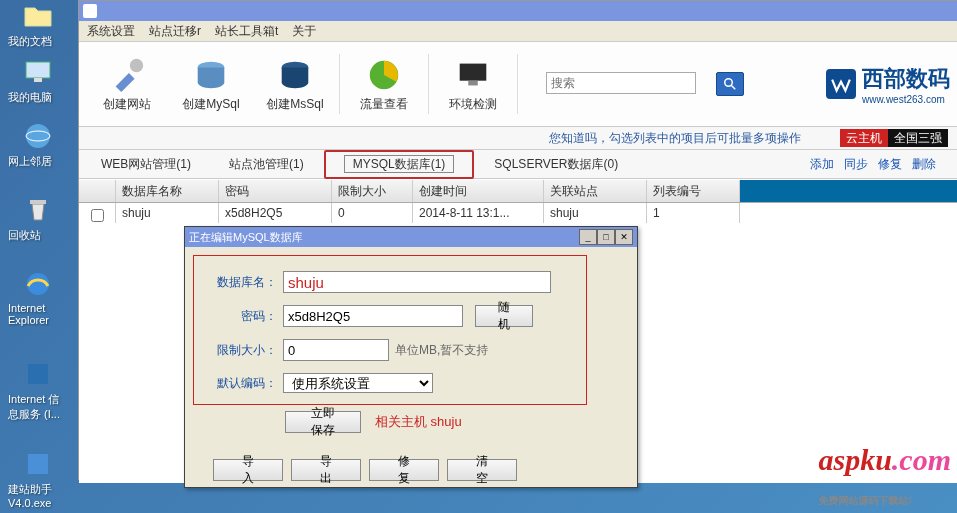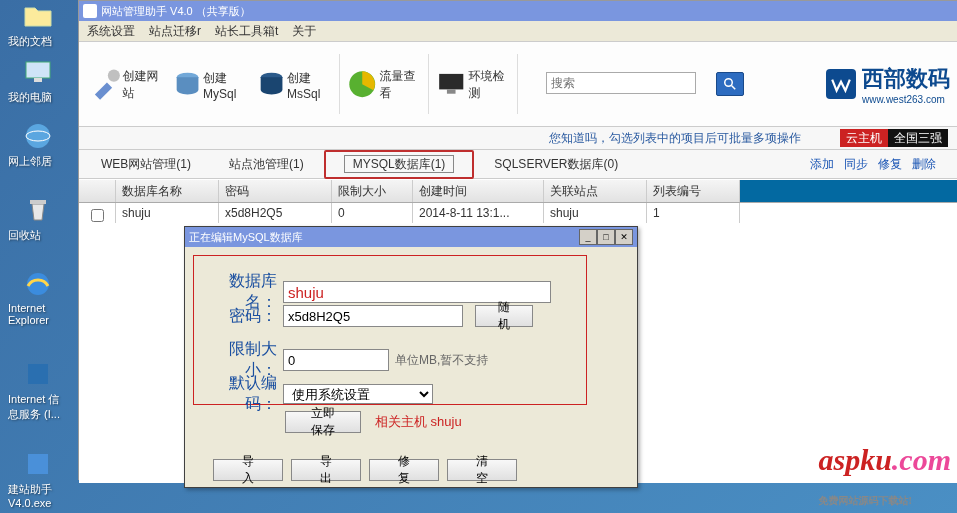--- a/index.html
+++ b/index.html
@@ -5,21 +5,21 @@
 html,body{margin:0;padding:0;width:957px;height:513px;font-family:"Microsoft YaHei","Segoe UI",sans-serif;font-size:12px;overflow:hidden}
 body{background:linear-gradient(135deg,#3a6ea5 0%,#4a8fc4 100%)}
 .desktop-icon{position:absolute;width:60px;text-align:left;color:#fff;font-size:11px;text-shadow:1px 1px 2px rgba(0,0,0,.5)}
 .desktop-icon .ico{width:32px;height:32px;margin:0 auto 2px;display:flex;align-items:center;justify-content:center}
 .desktop-icon svg{width:32px;height:32px}
 .main-window{position:absolute;left:78px;top:0;width:879px;height:478px;background:#ece9d8;border:1px solid #999}
 .titlebar{height:20px;background:#7a96df;color:#fff;font-size:11px;display:flex;align-items:center;padding:0 4px}
 .titlebar .ti{width:14px;height:14px;background:#fff;border-radius:2px;margin-right:4px}
 .menubar{height:20px;background:#ece9d8;display:flex;align-items:center;gap:14px;padding:0 8px;font-size:12px;color:#333;border-bottom:1px solid #ccc}
 .toolbar{height:76px;background:#fdfdfd;display:flex;align-items:center;padding:4px 8px;gap:4px;border-bottom:1px solid #ccc}
-.tbtn{width:78px;height:70px;display:flex;flex-direction:row;align-items:center;justify-content:center;border:1px solid transparent;border-radius:3px;cursor:pointer}
+.tbtn{width:78px;height:70px;display:flex;flex-direction:column;align-items:center;justify-content:center;border:1px solid transparent;border-radius:3px;cursor:pointer}
 .tbtn .ico{width:38px;height:38px;display:flex;align-items:center;justify-content:center}
 .tbtn .lbl{font-size:12px;color:#333;margin-top:2px}
 .toolbar .sep{width:1px;height:60px;background:#ddd}
 .search-row{display:flex;align-items:flex-start;gap:20px;margin-left:14px}
 .search-row input{width:140px;height:20px;border:1px solid #aaa;padding:0 4px;font-size:12px}
 .search-btn{width:26px;height:22px;background:#2d6cc0;border:1px solid #1a4a8a;border-radius:2px;display:flex;align-items:center;justify-content:center;cursor:pointer}
 .brand{margin-left:auto;display:flex;align-items:center;gap:6px}
 .brand-logo{width:30px;height:30px;background:#0d4a8f;border-radius:4px;display:flex;align-items:center;justify-content:center;color:#fff;font-weight:bold}
 .brand-text{color:#0d4a8f;font-size:22px;font-weight:bold}
 .infobar{height:22px;display:flex;align-items:center;padding:0 10px;background:#f7f7f7;border-bottom:1px solid #ccc}
@@ -38,21 +38,21 @@
 .grid-row{height:20px;display:flex;background:#fff}
 .c.chk{width:24px;text-align:center}
 .c.n1{width:90px}.c.n2{width:100px}.c.n3{width:68px}.c.n4{width:118px}.c.n5{width:90px}.c.n6{width:80px}
 .grid-body{background:#fff;height:280px}
 .dialog{position:absolute;left:184px;top:226px;width:452px;height:260px;background:#ece9d8;border:1px solid #404040;box-shadow:2px 2px 4px rgba(0,0,0,.3)}
 .dlg-title{height:20px;background:#7a96df;color:#fff;font-size:11px;display:flex;align-items:center;padding:0 4px}
 .dlg-title .winctl{margin-left:auto;display:flex;gap:0}
 .dlg-title .winctl span{width:16px;height:14px;background:#d4d0c8;border:1px solid #666;display:flex;align-items:center;justify-content:center;font-size:9px;color:#000;cursor:pointer}
 .redbox{position:absolute;left:8px;top:28px;width:392px;height:148px;border:1px solid #c22}
 .form-row{position:absolute;display:flex;align-items:center}
-.form-row .lbl{color:#1a4fa0;font-size:16px;width:68px;text-align:right;margin-right:6px}
+.form-row .lbl{color:#1a4fa0;font-size:12px;width:68px;text-align:right;margin-right:6px}
 .form-row input,.form-row select{height:20px;border:1px solid #888;padding:0 4px;font-size:13px;background:#fff}
 .btn{height:22px;padding:0 24px;background:linear-gradient(#f8f8f8,#e0e0e0);border:1px solid #888;font-size:12px;cursor:pointer;display:inline-flex;align-items:center;justify-content:center}
 .note{color:#666;font-size:12px;margin-left:6px}
 .related{color:#c22;font-size:13px;margin-left:14px}
 .dlg-btns{position:absolute;left:28px;top:232px;display:flex;gap:8px}
 .watermark{position:absolute;right:6px;bottom:2px;font-style:italic;font-weight:bold;font-size:30px;color:#c22;font-family:Georgia,serif}
 .watermark small{font-size:10px;color:#888;font-style:normal;font-weight:bold}
 </style>
 </head>
 <body>
@@ -114,21 +114,20 @@
       <svg viewBox="0 0 32 32">
         <rect x="6" y="6" width="20" height="20" fill="#4a90d9"></rect>
       </svg>
     </div>
   <span>建站助手 V4.0.exe</span>
 </div>
 
 <div class="main-window">
   <div class="titlebar">
     <div class="ti"></div>
-    <span>网站管理助手 V4.0 （共享版）</span>
   </div>
   <div class="menubar">
     <span>系统设置</span>
     <span>站点迁移r</span>
     <span>站长工具箱t</span>
     <span>关于</span>
   </div>
   <div class="toolbar">
     <div class="tbtn">
       <div class="ico">

